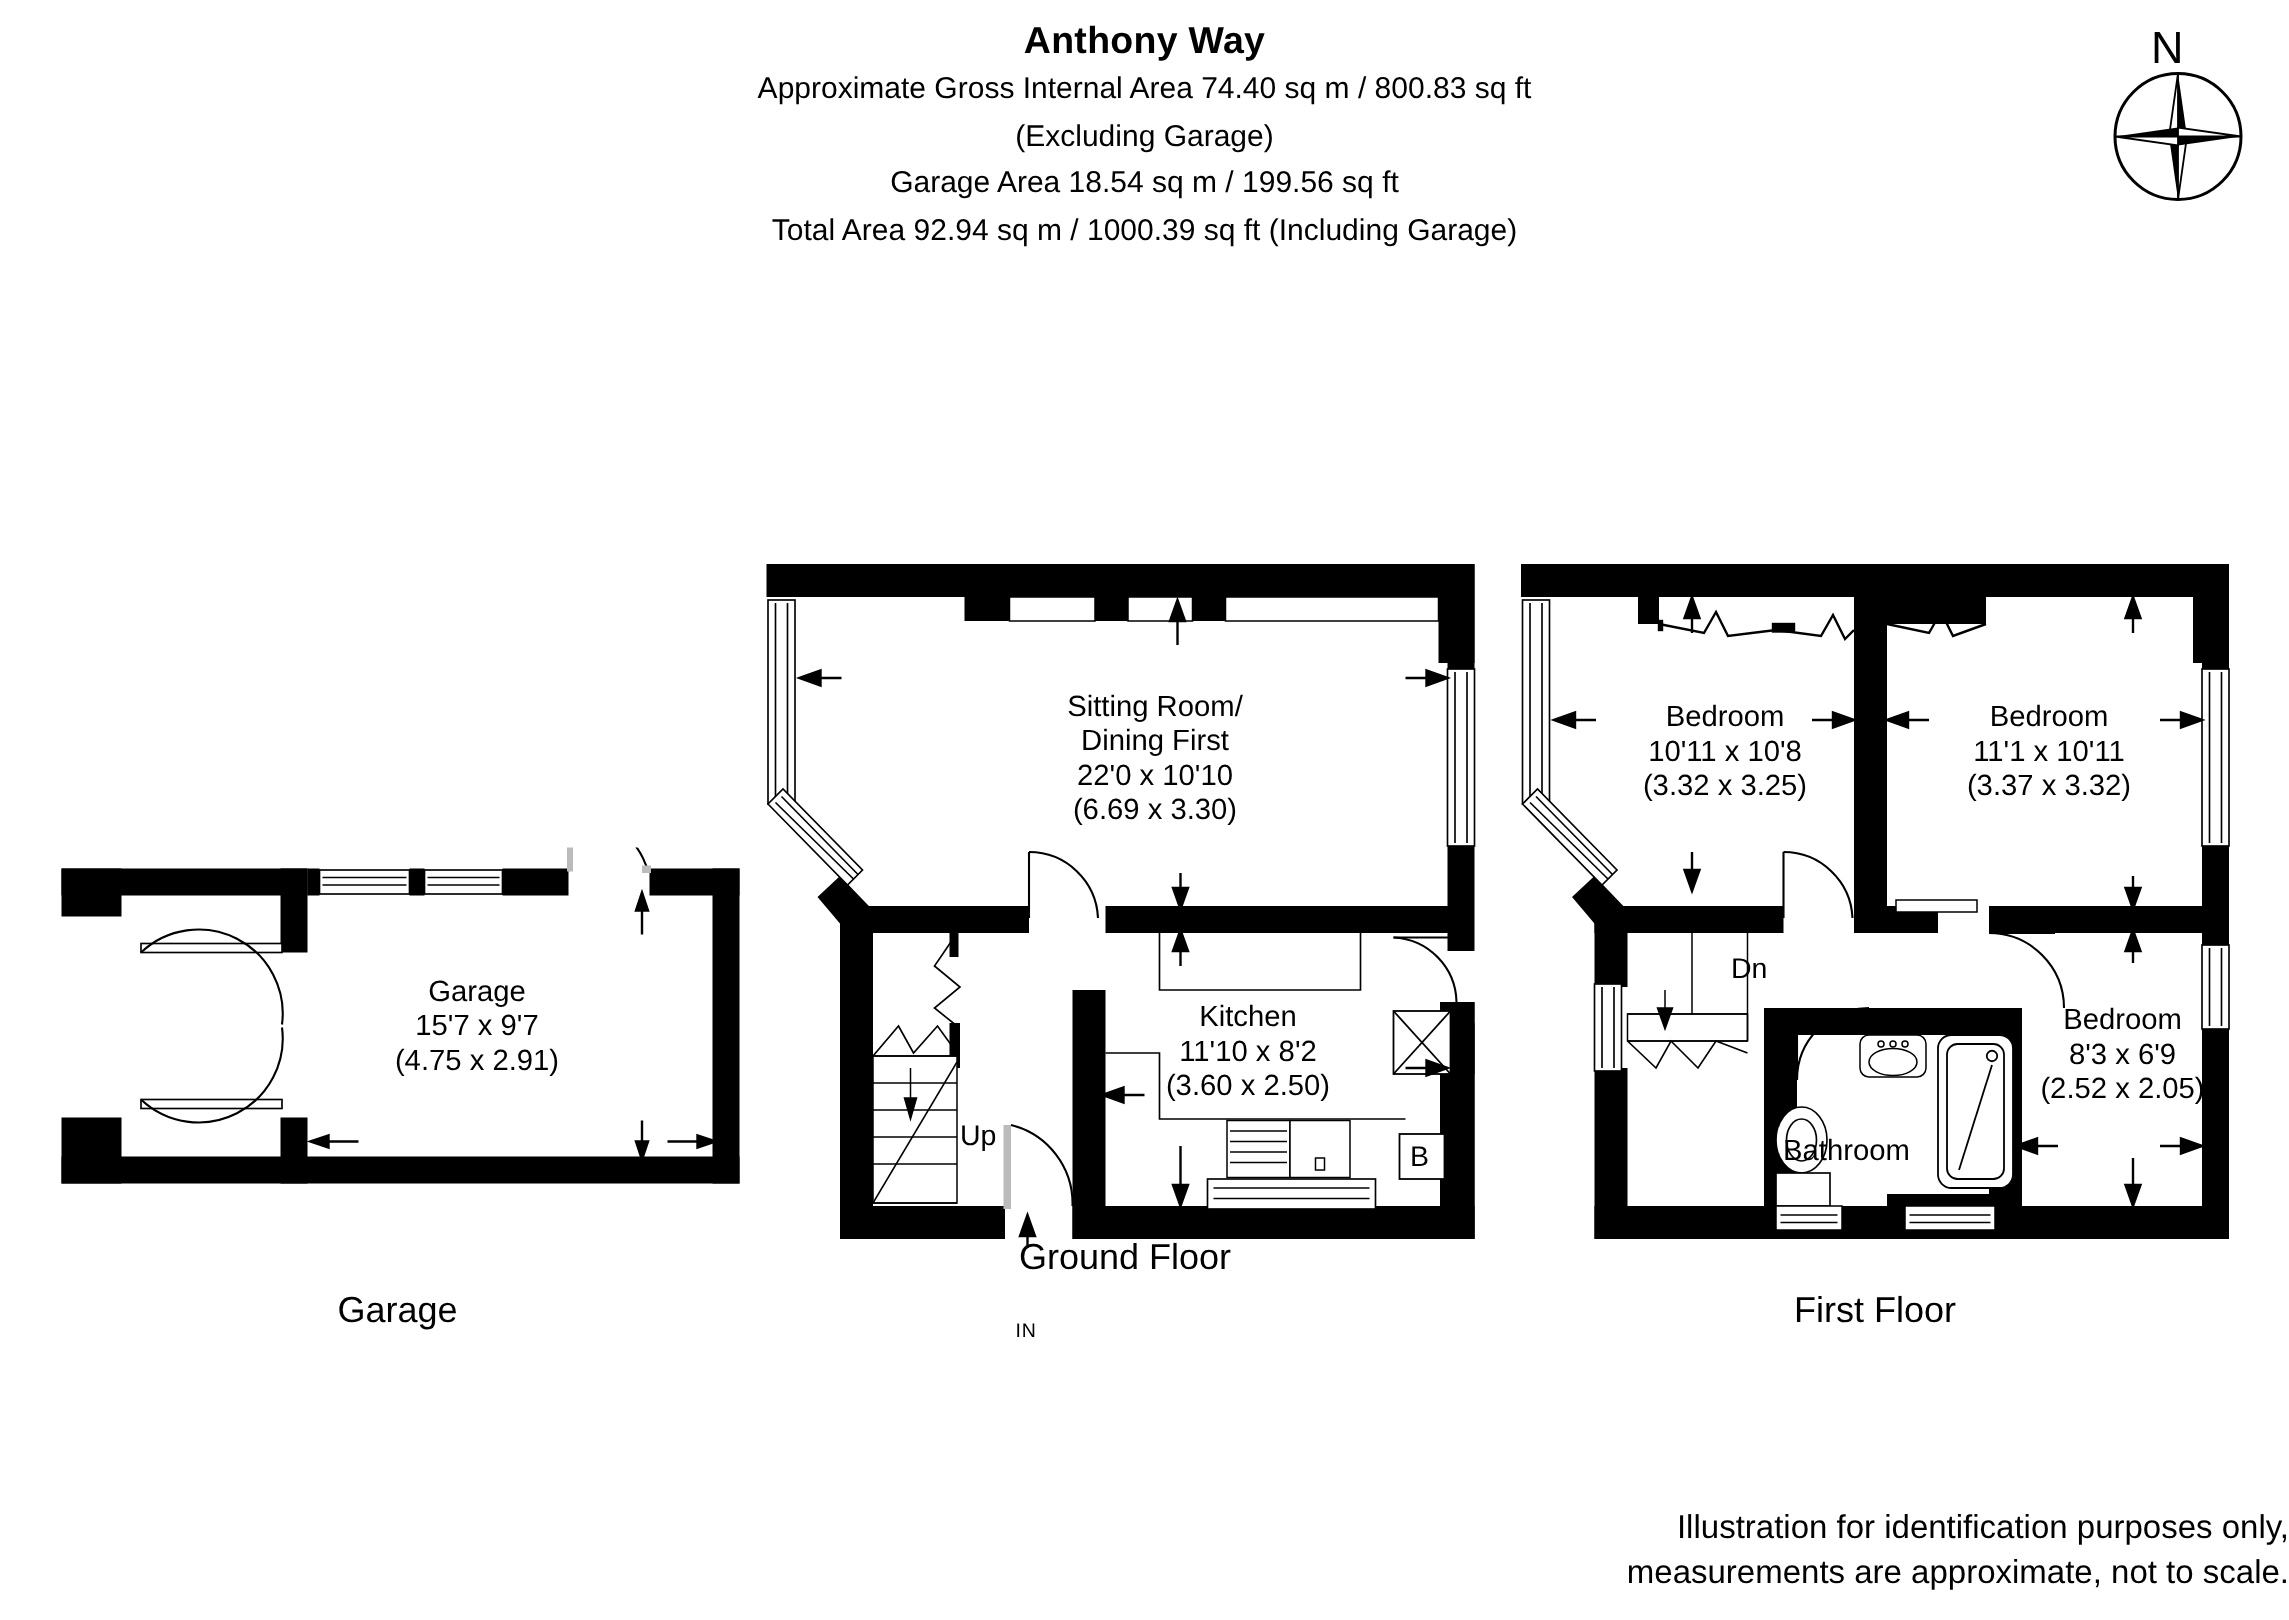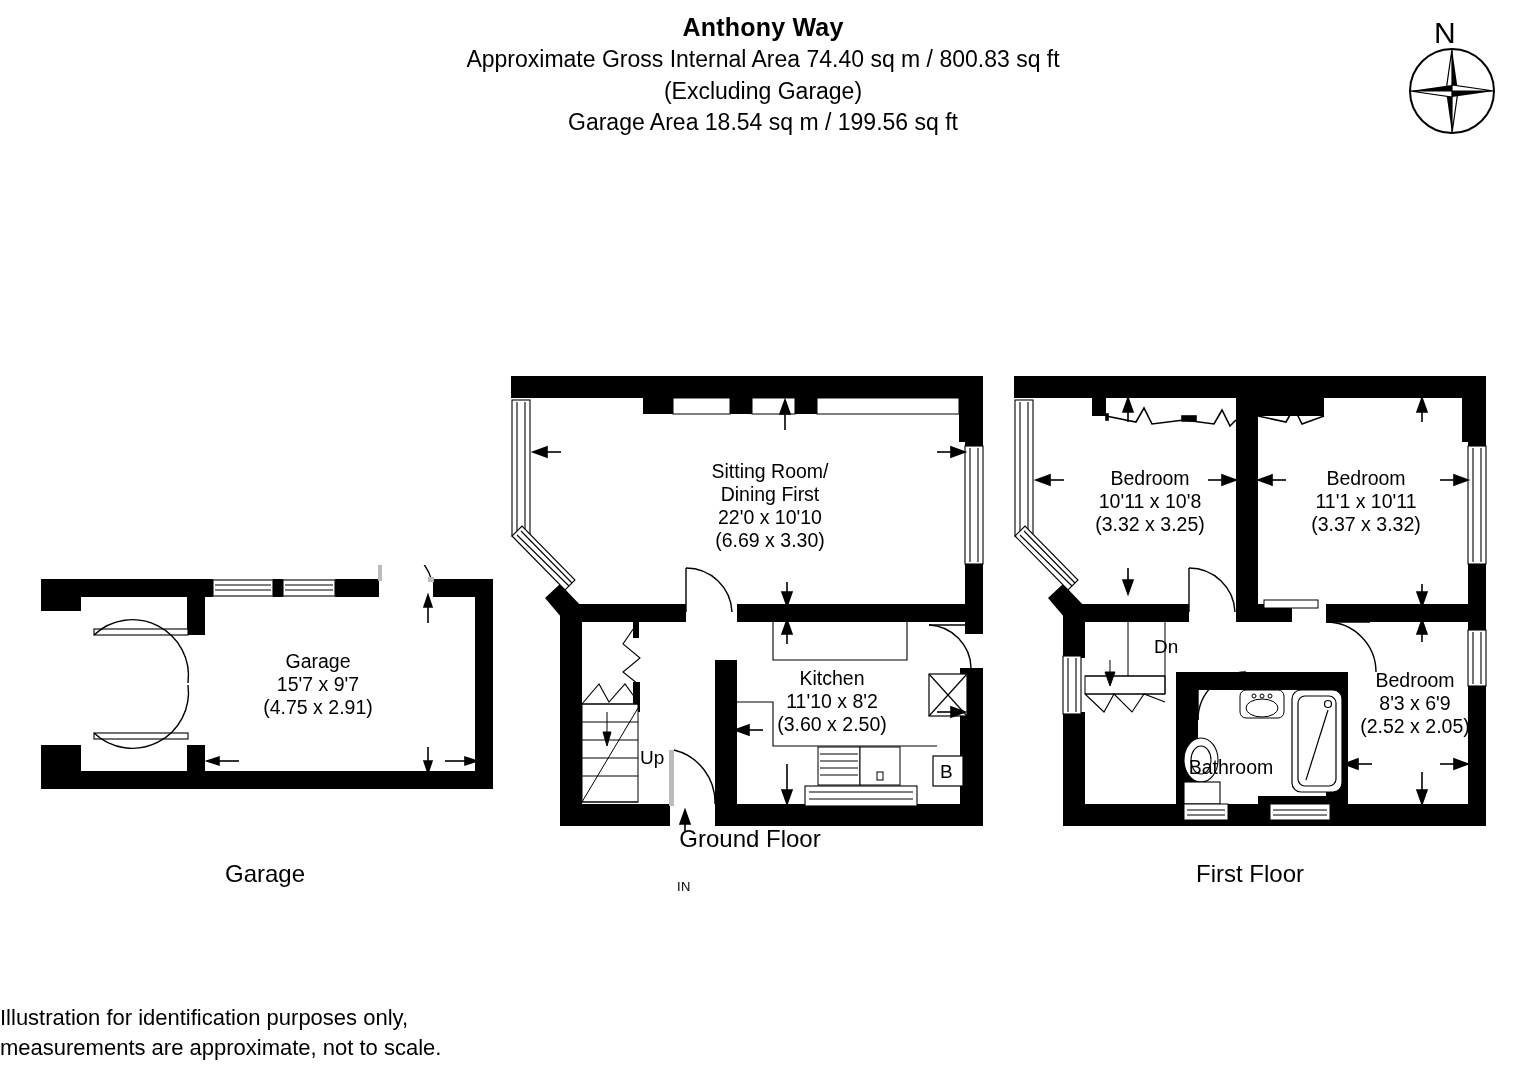--- a/index.html
+++ b/index.html
@@ -25,21 +25,21 @@
     text-align: center;
   }
   #title {
     font-size: 25px;
     font-weight: bold;
     letter-spacing: 0.2px;
     line-height: 34px;
     text-align: center;
   }
   .subline {
-    font-size: 23px;
+    font-size: 20px;
     line-height: 31.5px;
     white-space: nowrap;
   }
 
   
   #compass {
     position: absolute;
     left: 1400px;
     top: 18px;
     width: 110px;
@@ -60,21 +60,21 @@
     text-align: center;
     white-space: nowrap;
   }
 
   
   #footer {
     position: absolute;
     left: 0;
     top: 1003px;
     width: 1526px;
-    text-align: left;
+    text-align: right;
   }
   #footer div {
     font-size: 22px;
     line-height: 30px;
   }
 
   
   .plan {
     position: absolute;
   }
@@ -110,20 +110,21 @@
   }
 </style>
 </head>
 <body>
 
 <div id="header">
   <div id="title">Anthony Way</div>
   <div class="subline">Approximate Gross Internal Area 74.40 sq m / 800.83 sq ft</div>
   <div class="subline">(Excluding Garage)</div>
   <div class="subline">Garage Area 18.54 sq m / 199.56 sq ft</div>
+  <div class="subline">Total Area 92.94 sq m / 1000.39 sq ft (Including Garage)</div>
 </div>
 
 <div id="compass">
   <div id="compass-letter">N</div>
   <svg width="110" height="120" viewBox="0 0 110 120">
     <circle cx="52" cy="73" r="42" fill="none" stroke="#000" stroke-width="2"></circle>
 
     <polygon points="52,31 58,73 52,73" fill="#000"></polygon>
     <polygon points="52,31 46,73 52,73" fill="#fff" stroke="#000" stroke-width="1.2"></polygon>
 

